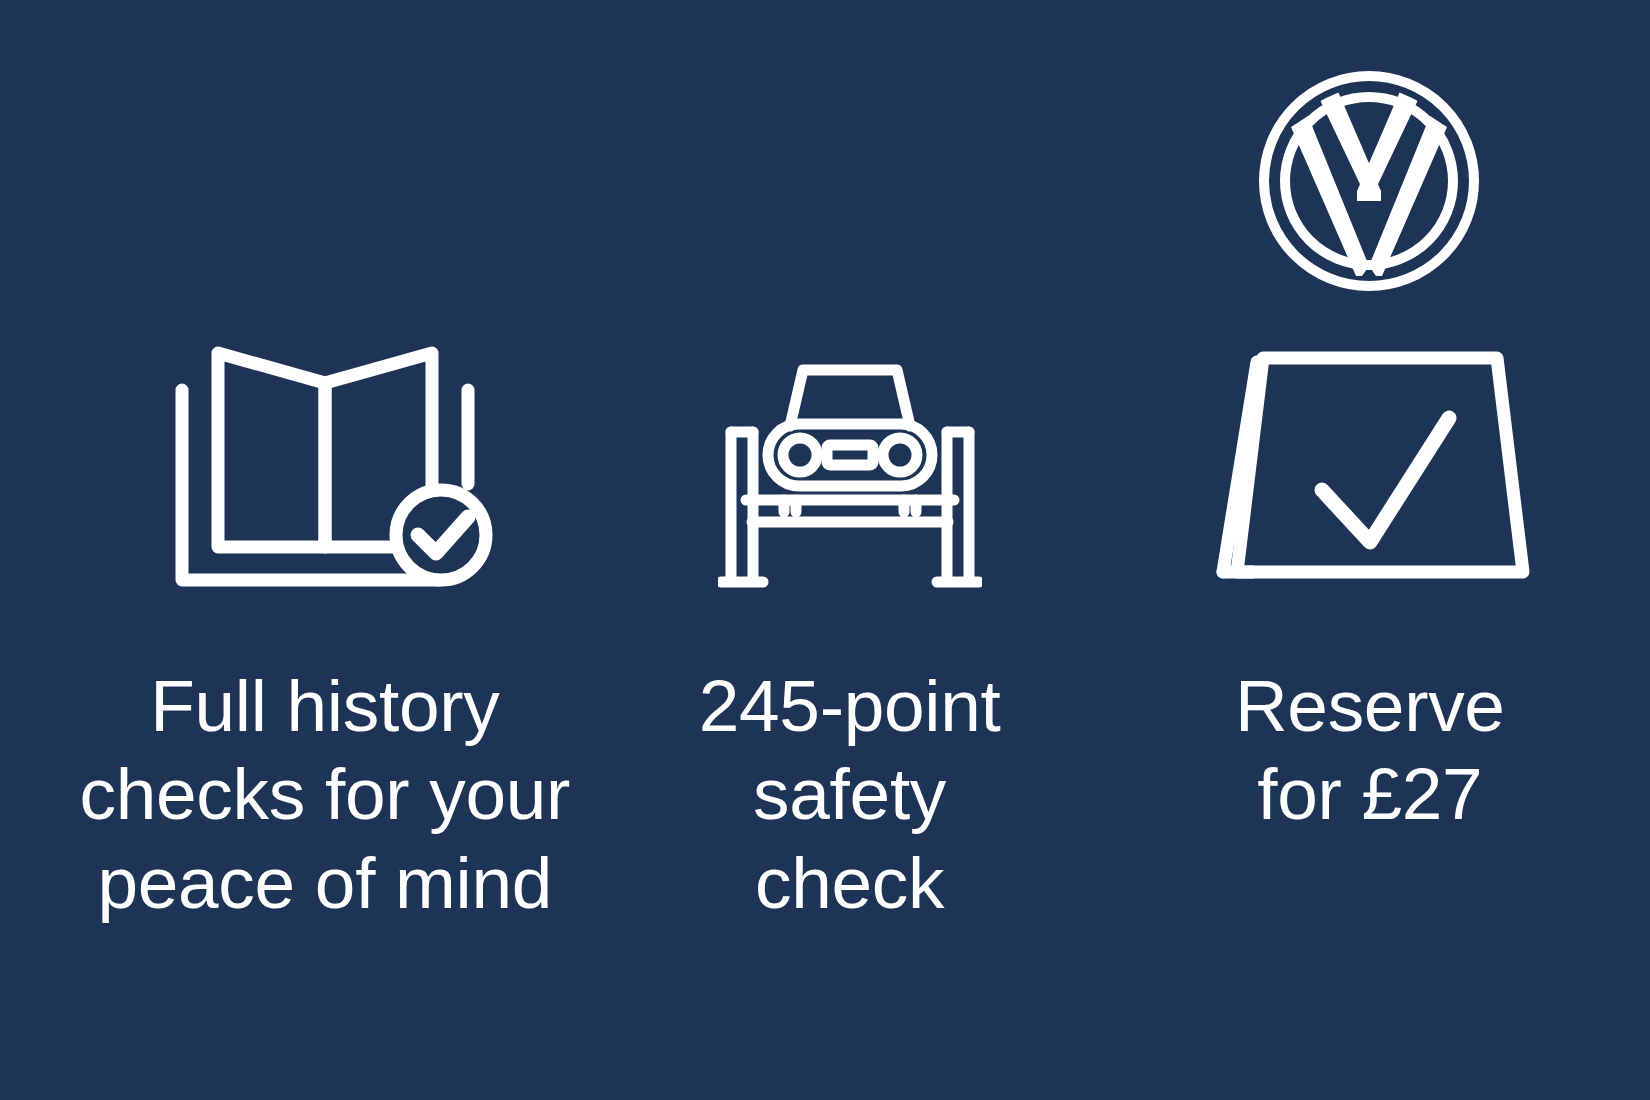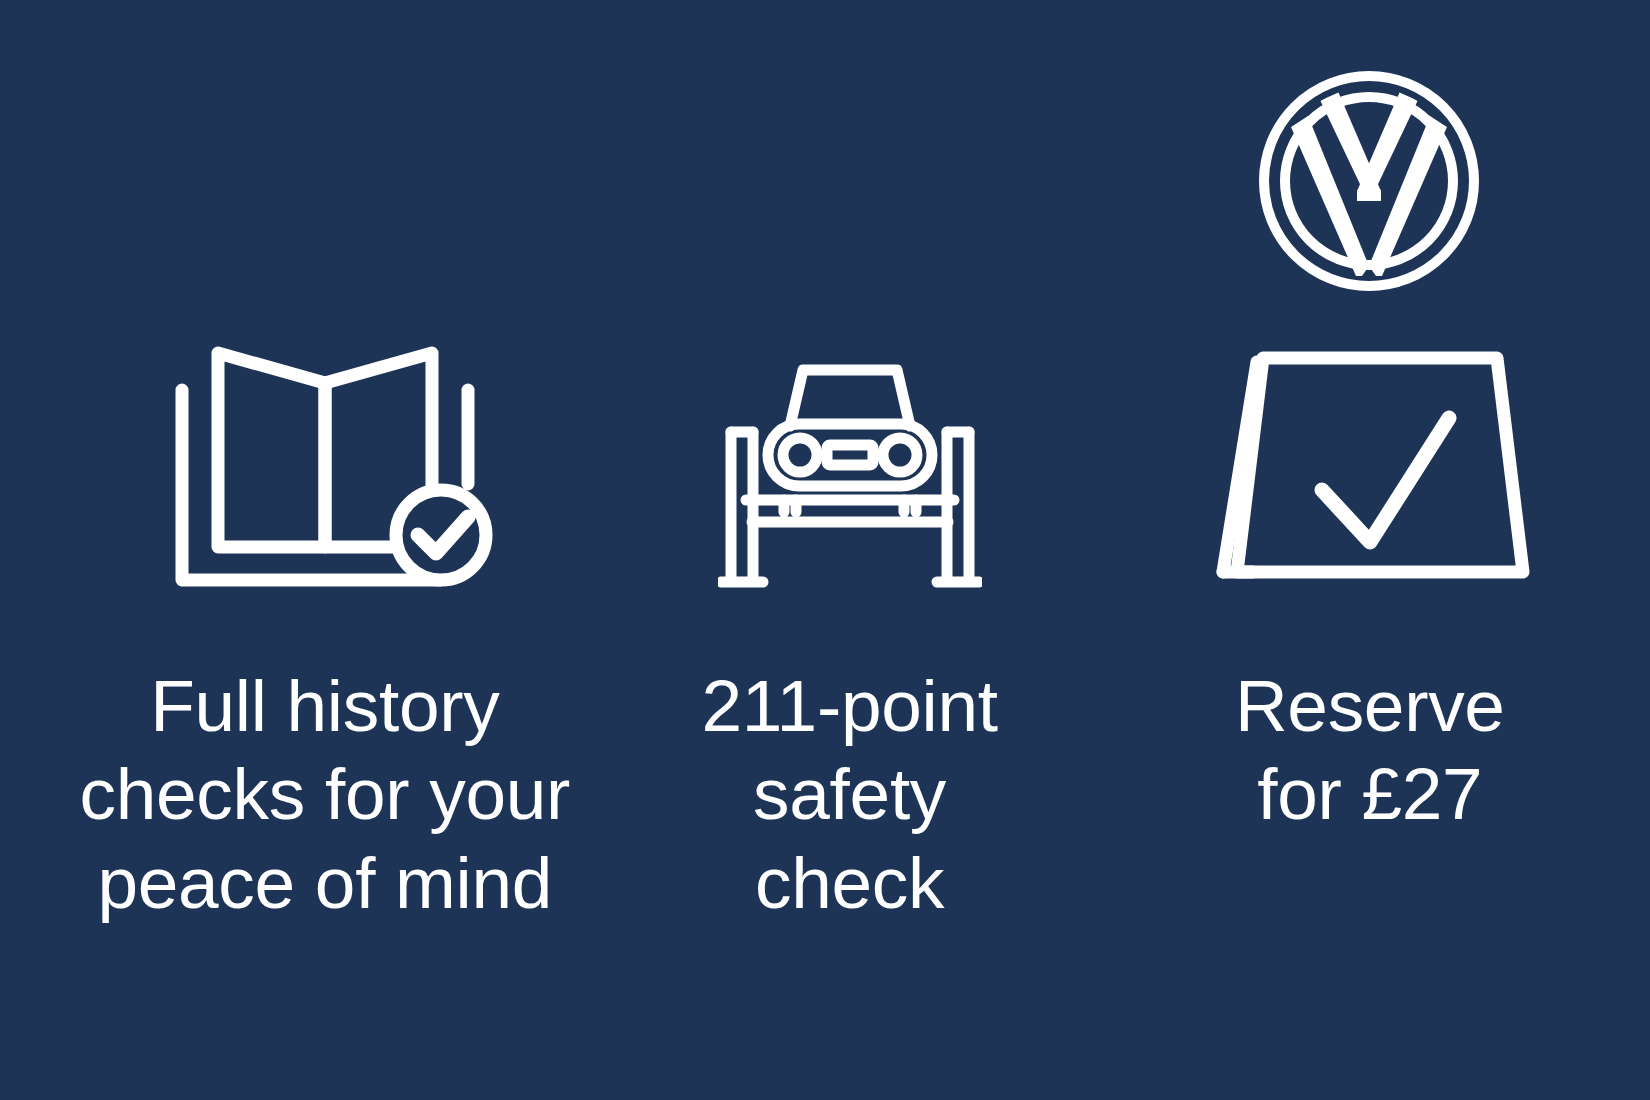--- a/index.html
+++ b/index.html
@@ -153,21 +153,21 @@
 
             <path d="M 229 92 L 229 237"></path>
             <path d="M 251 92 L 251 237"></path>
             <path d="M 229 92 L 251 92"></path>
 
             <path d="M 3 242 L 45 242"></path>
             <path d="M 219 242 L 261 242"></path>
           </g>
         </svg>
       </div>
-      <div class="feature-label">211-point
+      <div class="feature-label">245-point
 safety
 check</div>
     </div>
 
     <div class="feature feature-col-3">
       <div class="feature-icon">
         <svg viewBox="0 0 330 250" width="330" height="250" aria-hidden="true">
           <g fill="none" stroke="#ffffff" stroke-width="13" stroke-linecap="round" stroke-linejoin="round">
 
             <path d="M 58 18 L 292 18 L 318 232 L 32 232 Z"></path>

